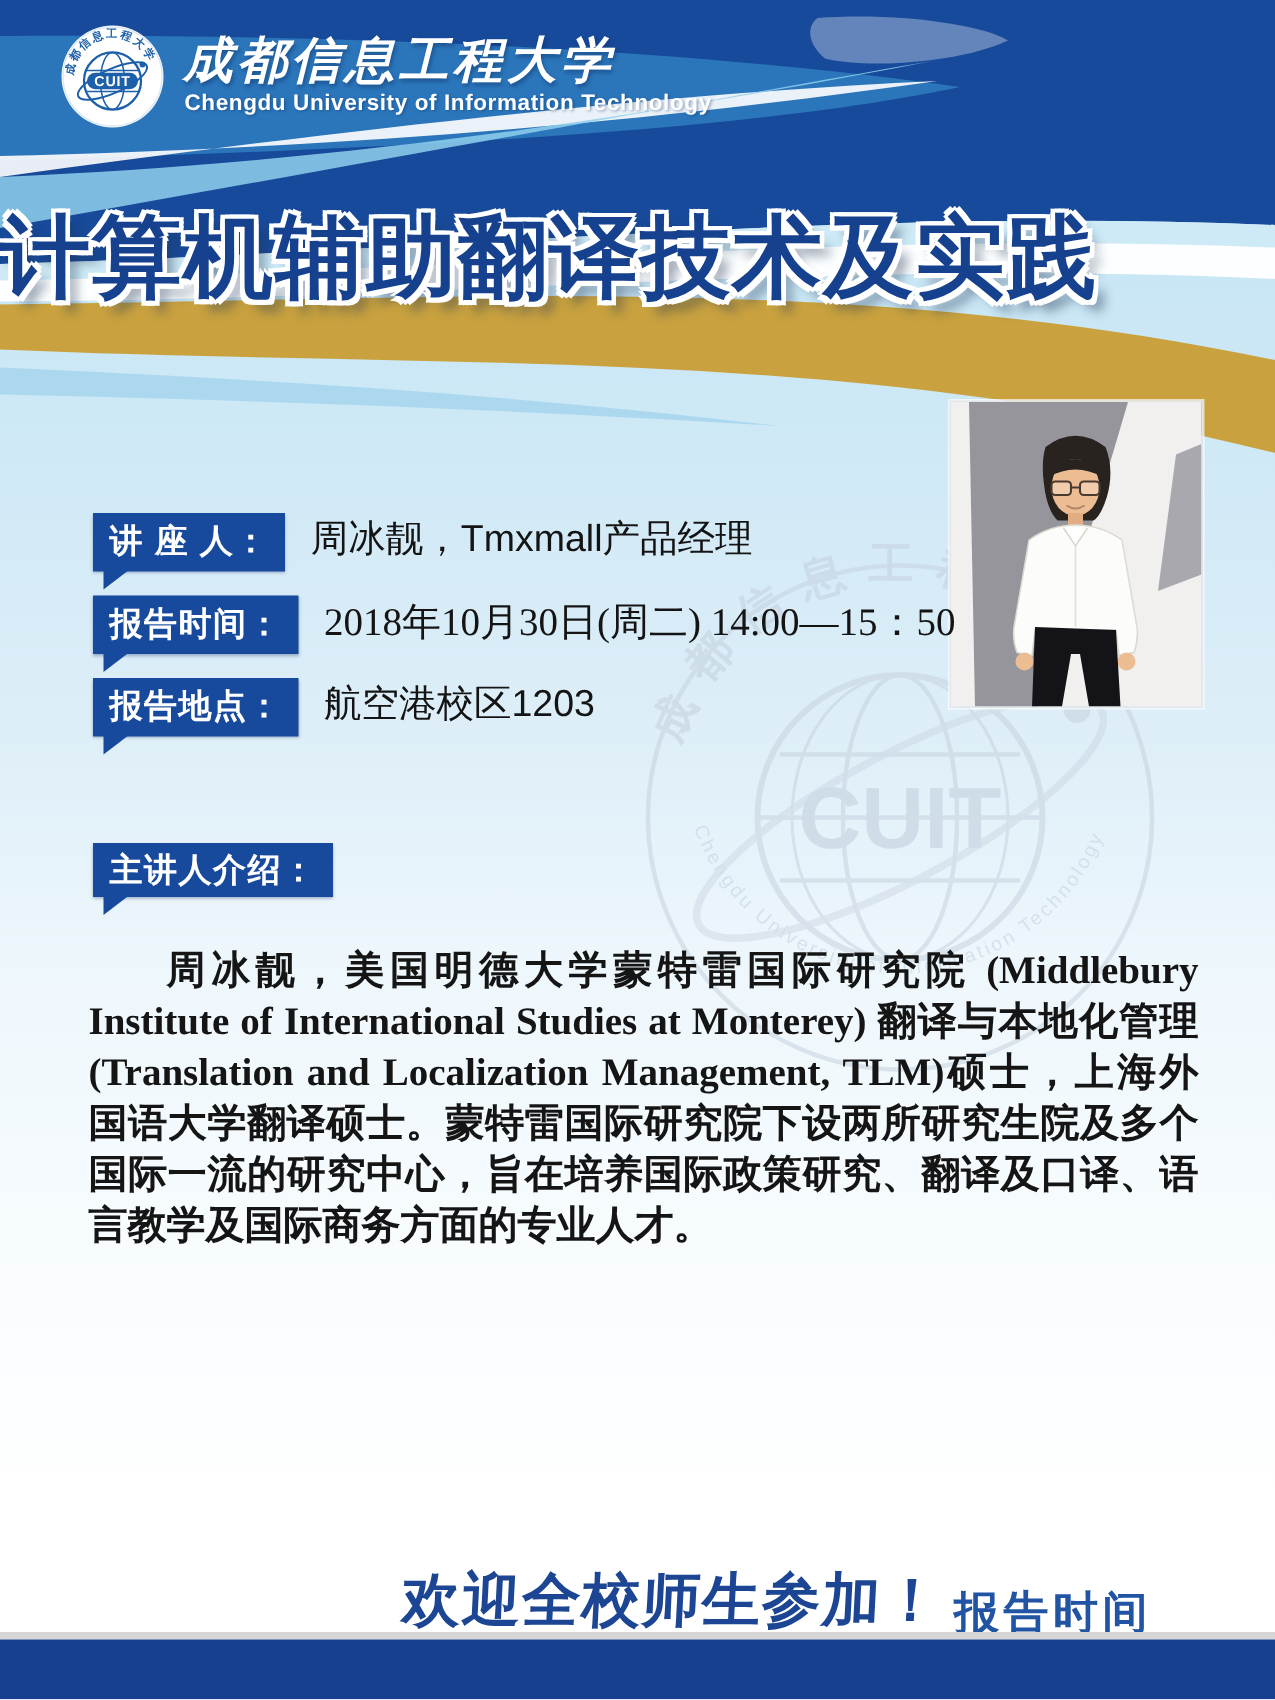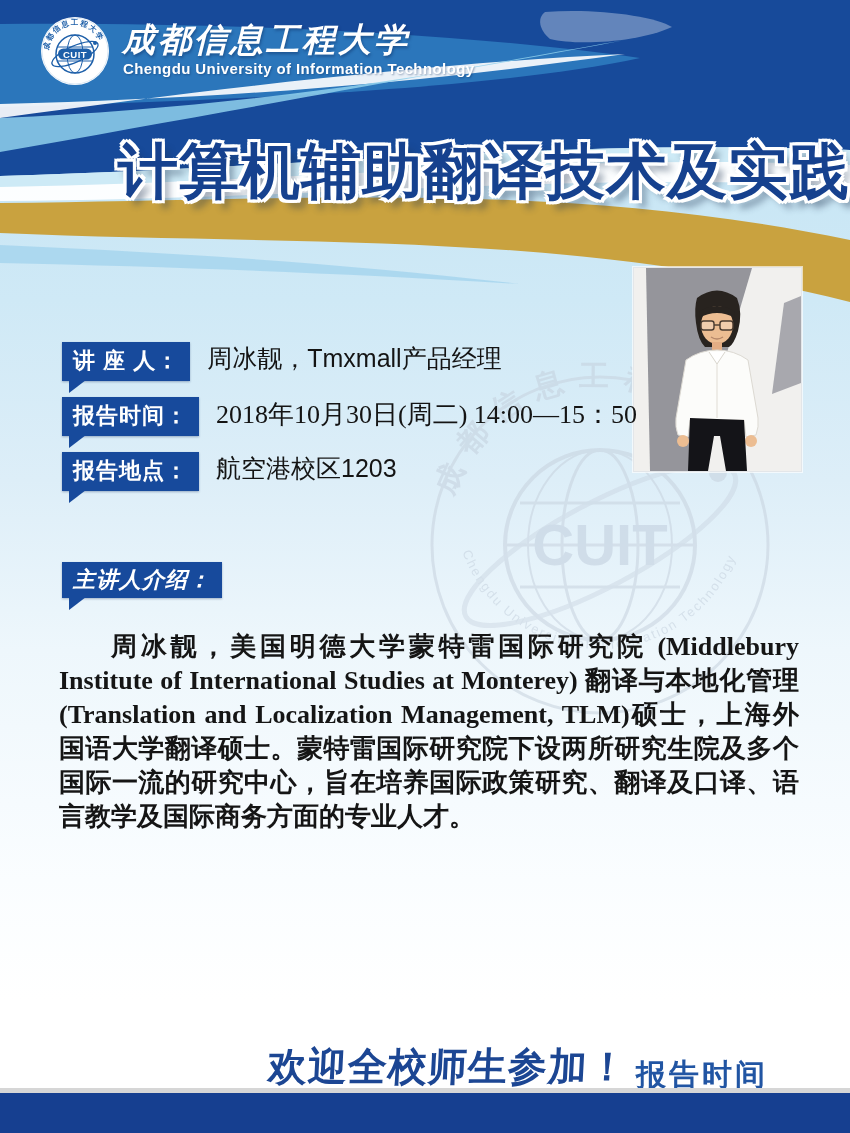--- a/index.html
+++ b/index.html
@@ -17,21 +17,21 @@
     text-shadow:1px 2px 3px rgba(10,40,90,.45);
   }
   .uni-en{
     position:absolute;left:123px;top:60px;z-index:5;color:#ffffff;
     font-size:15px;font-weight:bold;letter-spacing:.4px;
     text-shadow:1px 1px 2px rgba(10,40,90,.4);
   }
   .logo{position:absolute;left:40px;top:16px;z-index:6;}
   
   .main-title{
-    position:absolute;left:0;right:0;top:132px;z-index:6;text-align:right;
+    position:absolute;left:0;right:0;top:132px;z-index:6;text-align:left;
     font-size:60px;font-weight:900;color:#16418e;letter-spacing:1px;white-space:nowrap;
     text-shadow:
       -3px -3px 0 #fff,3px -3px 0 #fff,-3px 3px 0 #fff,3px 3px 0 #fff,
       -3px 0 0 #fff,3px 0 0 #fff,0 -3px 0 #fff,0 3px 0 #fff,
       7px 8px 7px rgba(30,50,80,.45);
   }
   
   .photo{
     position:absolute;left:633px;top:267px;z-index:4;width:167px;height:203px;
     border:1px solid #e3e6e9;box-shadow:0 0 0 1px rgba(255,255,255,.65);
@@ -44,21 +44,21 @@
     letter-spacing:1px;line-height:1.25;padding:5px 11px 6px 11px;
     box-shadow:0 1px 2px rgba(20,50,100,.35);
   }
   .tag::after{
     content:"";position:absolute;left:7px;bottom:-12px;width:0;height:0;
     border-top:13px solid #174a9c;border-right:17px solid transparent;
   }
   .val{font-size:25px;font-weight:normal;color:#141414;}
   .val-serif{font-family:"Liberation Serif",serif;font-size:26px;}
   .val-small{font-size:23px;}
-  .intro-tag{position:absolute;left:62px;top:566px;z-index:5;font-style:italic;}
+  .intro-tag{position:absolute;left:62px;top:566px;z-index:5;}
   
   .intro-body{
     position:absolute;left:55px;top:626px;width:748px;z-index:5;
     font-family:"Liberation Serif",serif;font-weight:bold;color:#151515;
     font-size:26px;line-height:34px;text-align:justify;
   }
   .intro-body p{margin:4px;text-indent:2em;}
   
   .welcome{
     position:absolute;left:268px;top:1040px;z-index:5;color:#1c4693;

